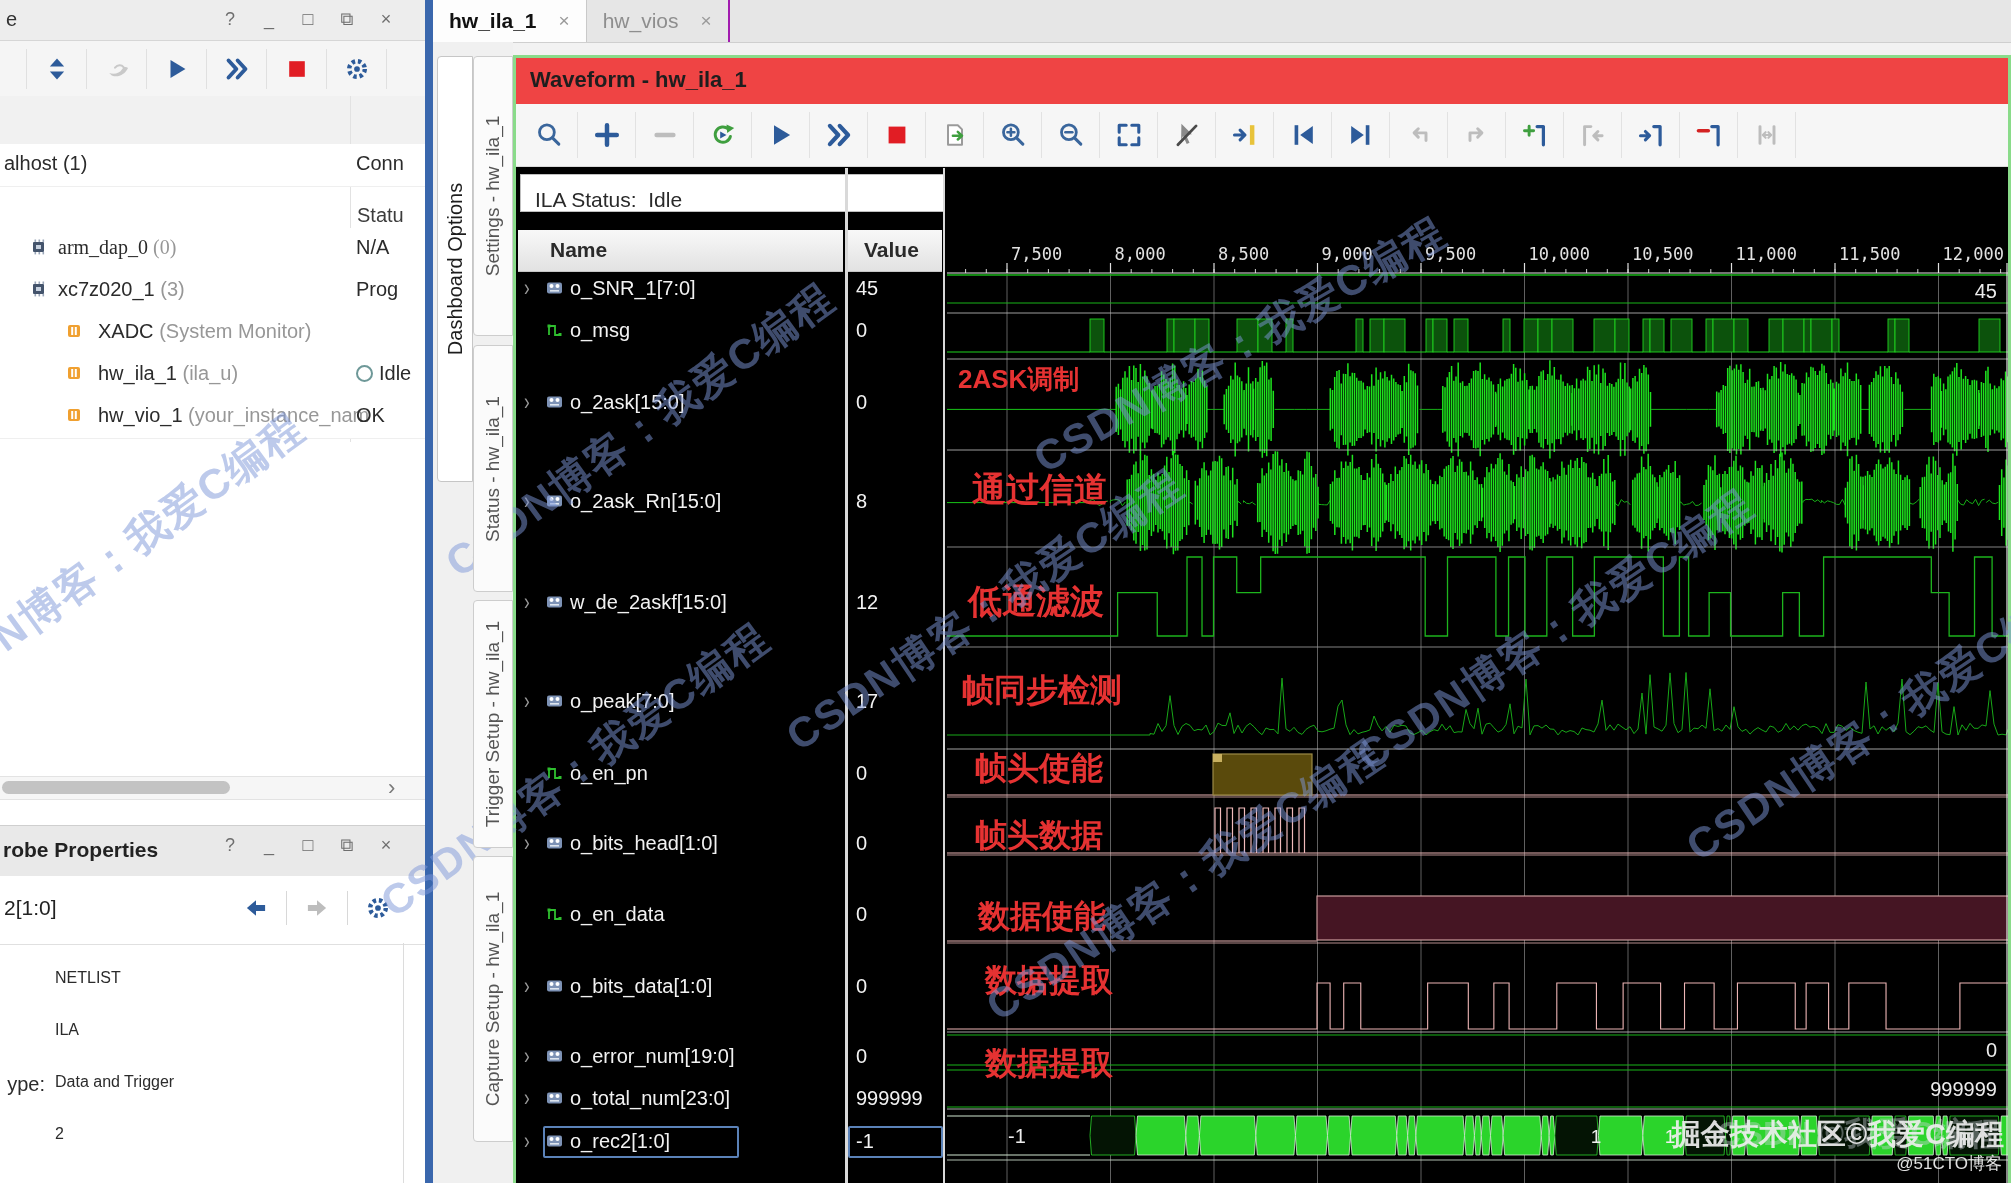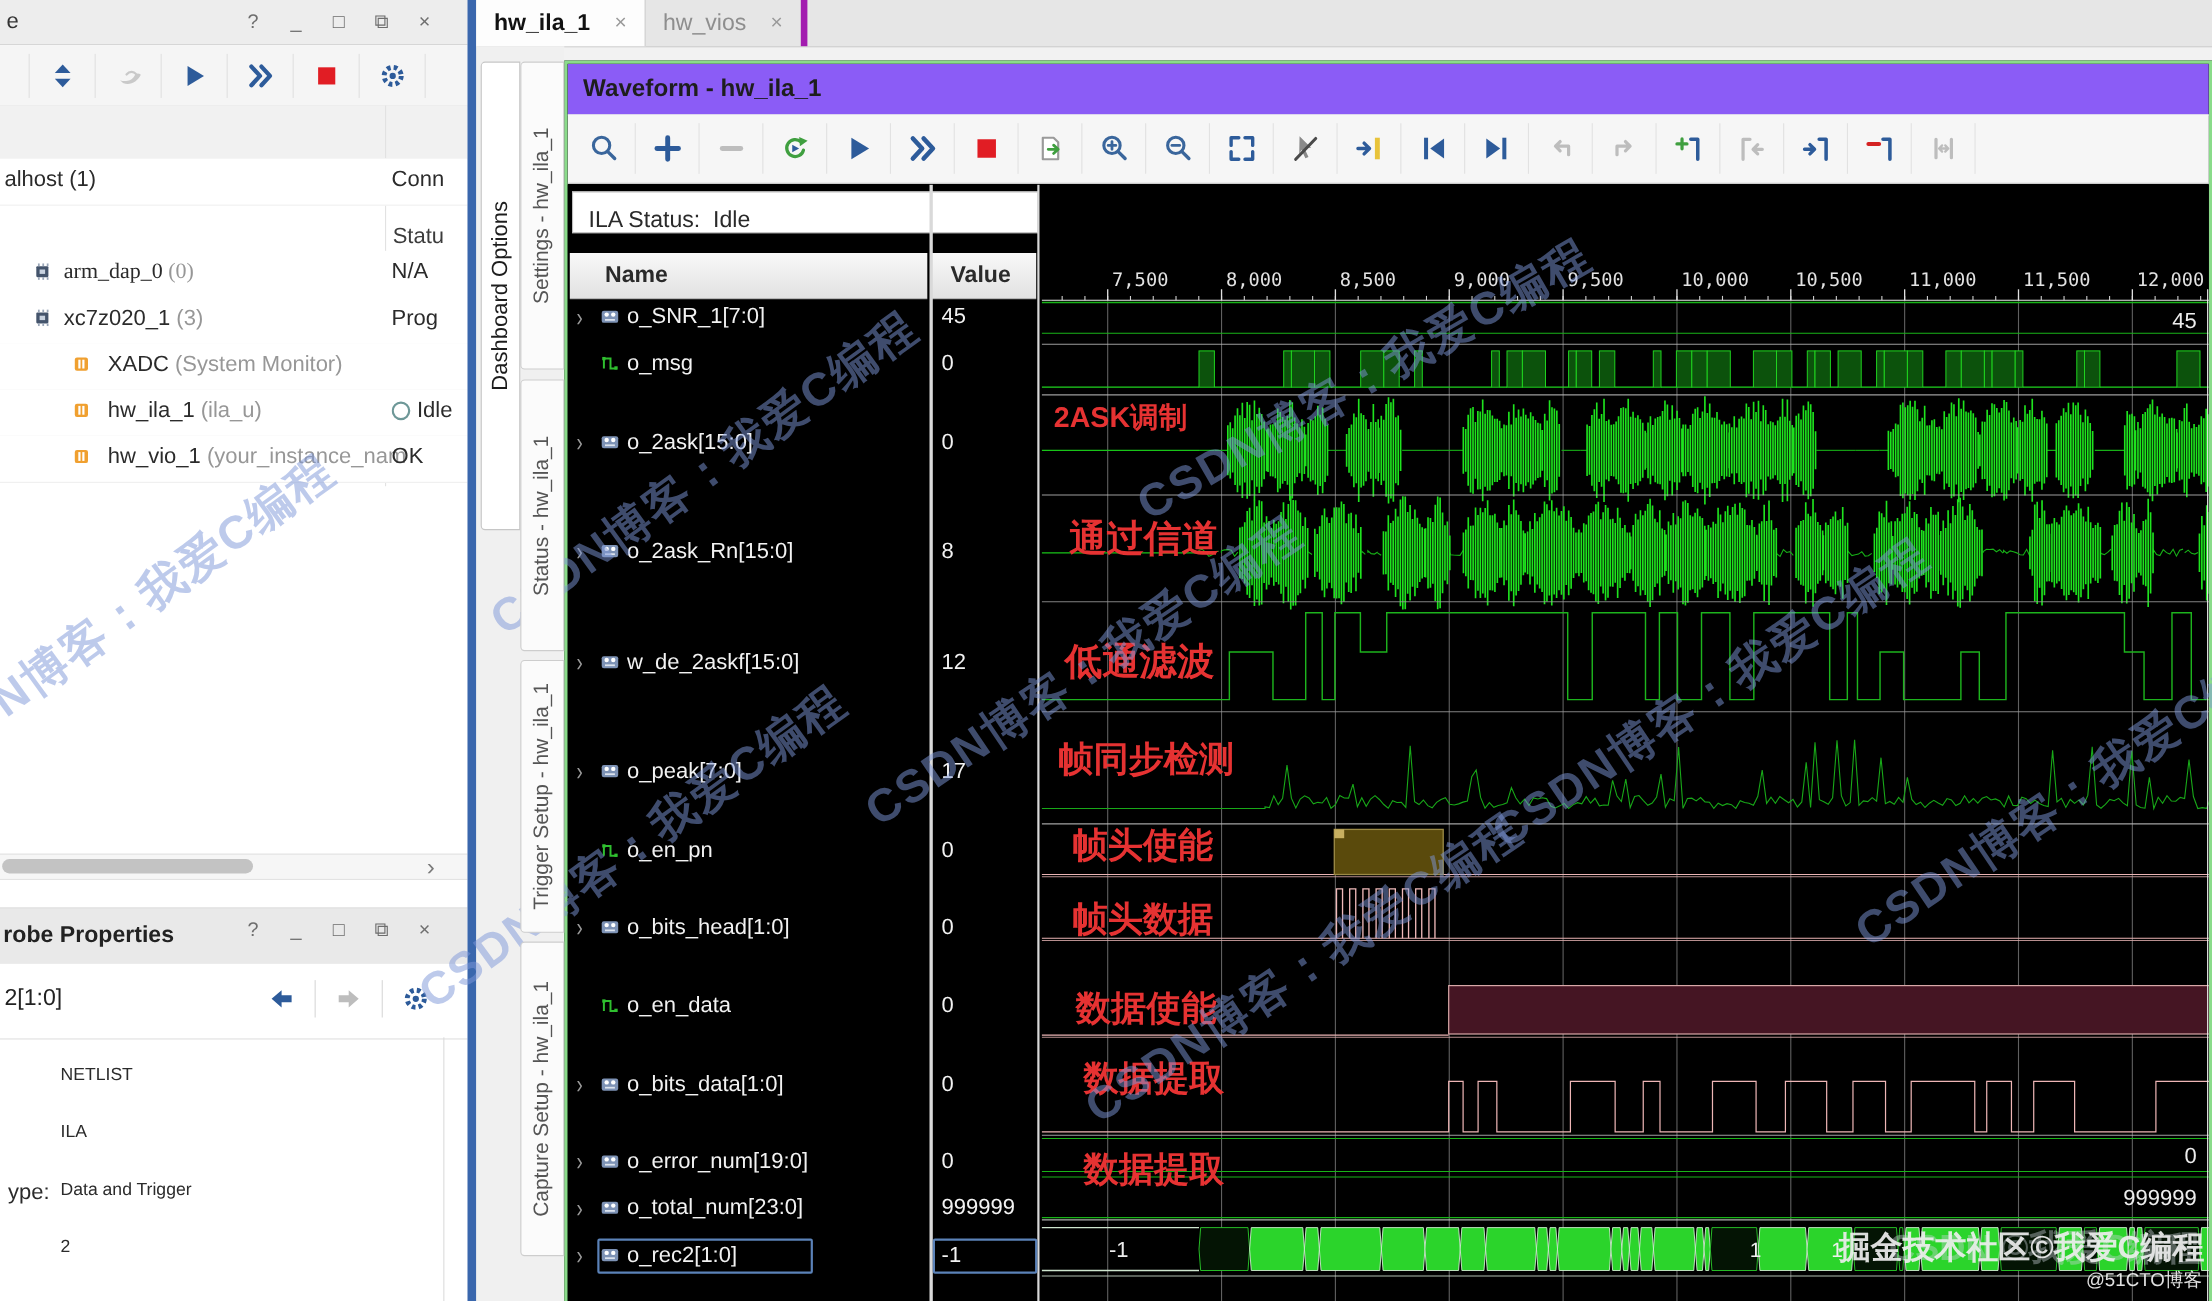--- a/index.html
+++ b/index.html
@@ -36,31 +36,31 @@
   .pn-sep{width:1px;height:34px;background:#d8d8d8;}
   #probe-rows{position:absolute;left:0;top:118px;width:403px;height:240px;}
   .probe-row{position:absolute;width:100%;height:26px;}
   .probe-label{position:absolute;left:0;width:45px;text-align:right;font-size:20px;color:#2b2b2b;}
   .probe-value{position:absolute;left:55px;font-size:16px;color:#2b2b2b;}
   #probe-vline{left:403px;top:943px;width:1px;height:240px;background:#dcdcdc;}
   
   #splitter{left:425px;top:0;width:8px;height:1183px;background:#3a67ad;}
   
   #tabbar{left:433px;top:0;width:1578px;height:42px;background:#e6e6e6;border-bottom:1px solid #cfcfcf;display:flex;}
-  .tab{height:42px;display:flex;align-items:center;padding:0 16px;gap:22px;font-size:21px;color:#8e8e8e;border-right:6px solid #a21caf;}
+  .tab{height:42px;display:flex;align-items:center;padding:0 16px;gap:22px;font-size:21px;color:#8e8e8e;border-right:2px solid #a21caf;}
   .tab.active{background:#fdfdfd;color:#111;font-weight:bold;border-right:1px solid #c9c9c9;}
   .tab .x{font-size:19px;color:#9a9a9a;font-weight:normal;}
   #dash-bg{left:433px;top:42px;width:80px;height:1141px;background:#f0f0f0;}
   .vtab{position:absolute;background:#fbfbfb;border:1px solid #cdcdcd;border-radius:4px 0 0 4px;}
   .vtab span{position:absolute;left:50%;top:50%;transform:translate(-50%,-50%) rotate(-90deg);white-space:nowrap;font-size:19px;color:#555;}
   #outer-tab{left:437px;top:56px;width:34px;height:424px;background:#ffffff;border:1px solid #c6c6c6;}
   #outer-tab span{color:#1d1d1d;font-size:20px;}
   
   #wave-window{left:513px;top:55px;width:1498px;height:1132px;border:3px solid #8adb8a;box-sizing:border-box;background:#000;overflow:hidden;}
-  .wave-titlebar{position:absolute;left:0;top:0;width:1492px;height:46px;background:#8b5cf6;border-bottom:1px solid #d5d5d5;}
+  .wave-titlebar{position:absolute;left:0;top:0;width:1492px;height:46px;background:#ef4444;border-bottom:1px solid #d5d5d5;}
   .wave-title{position:absolute;left:14px;top:9px;font-size:22px;font-weight:bold;color:#1e1e1e;}
   #wave-toolbar{position:absolute;left:0;top:46px;width:1492px;height:62px;background:#f6f6f6;border-bottom:1px solid #dadada;display:flex;align-items:center;padding-left:4px;}
   .wtb-cell{width:57px;height:46px;display:flex;align-items:center;justify-content:center;border-right:1px solid #e2e2e2;}
   #ila-status-box{position:absolute;left:4px;top:116px;width:424px;height:38px;background:#fff;border:1px solid #bfbfbf;box-sizing:border-box;}
   .ila-text{position:absolute;left:14px;top:13px;font-size:21px;color:#2a2a2a;}
   #nv-black{position:absolute;left:0;top:110px;width:431px;height:1016px;background:#000;}
   .nv-col-div{position:absolute;left:329px;top:110px;width:3px;height:1016px;background:#d9d9d9;}
   .nv-right-line{position:absolute;left:427px;top:110px;width:2px;height:1016px;background:#d9d9d9;}
   .nv-hdr-cell{position:absolute;top:172px;height:42px;background:linear-gradient(#f8f8f8,#e2e2e2);border-bottom:1px solid #c6c6c6;box-sizing:border-box;}
   .nv-hdr-text{position:absolute;top:8px;font-size:21px;font-weight:bold;color:#2a2a2a;}

